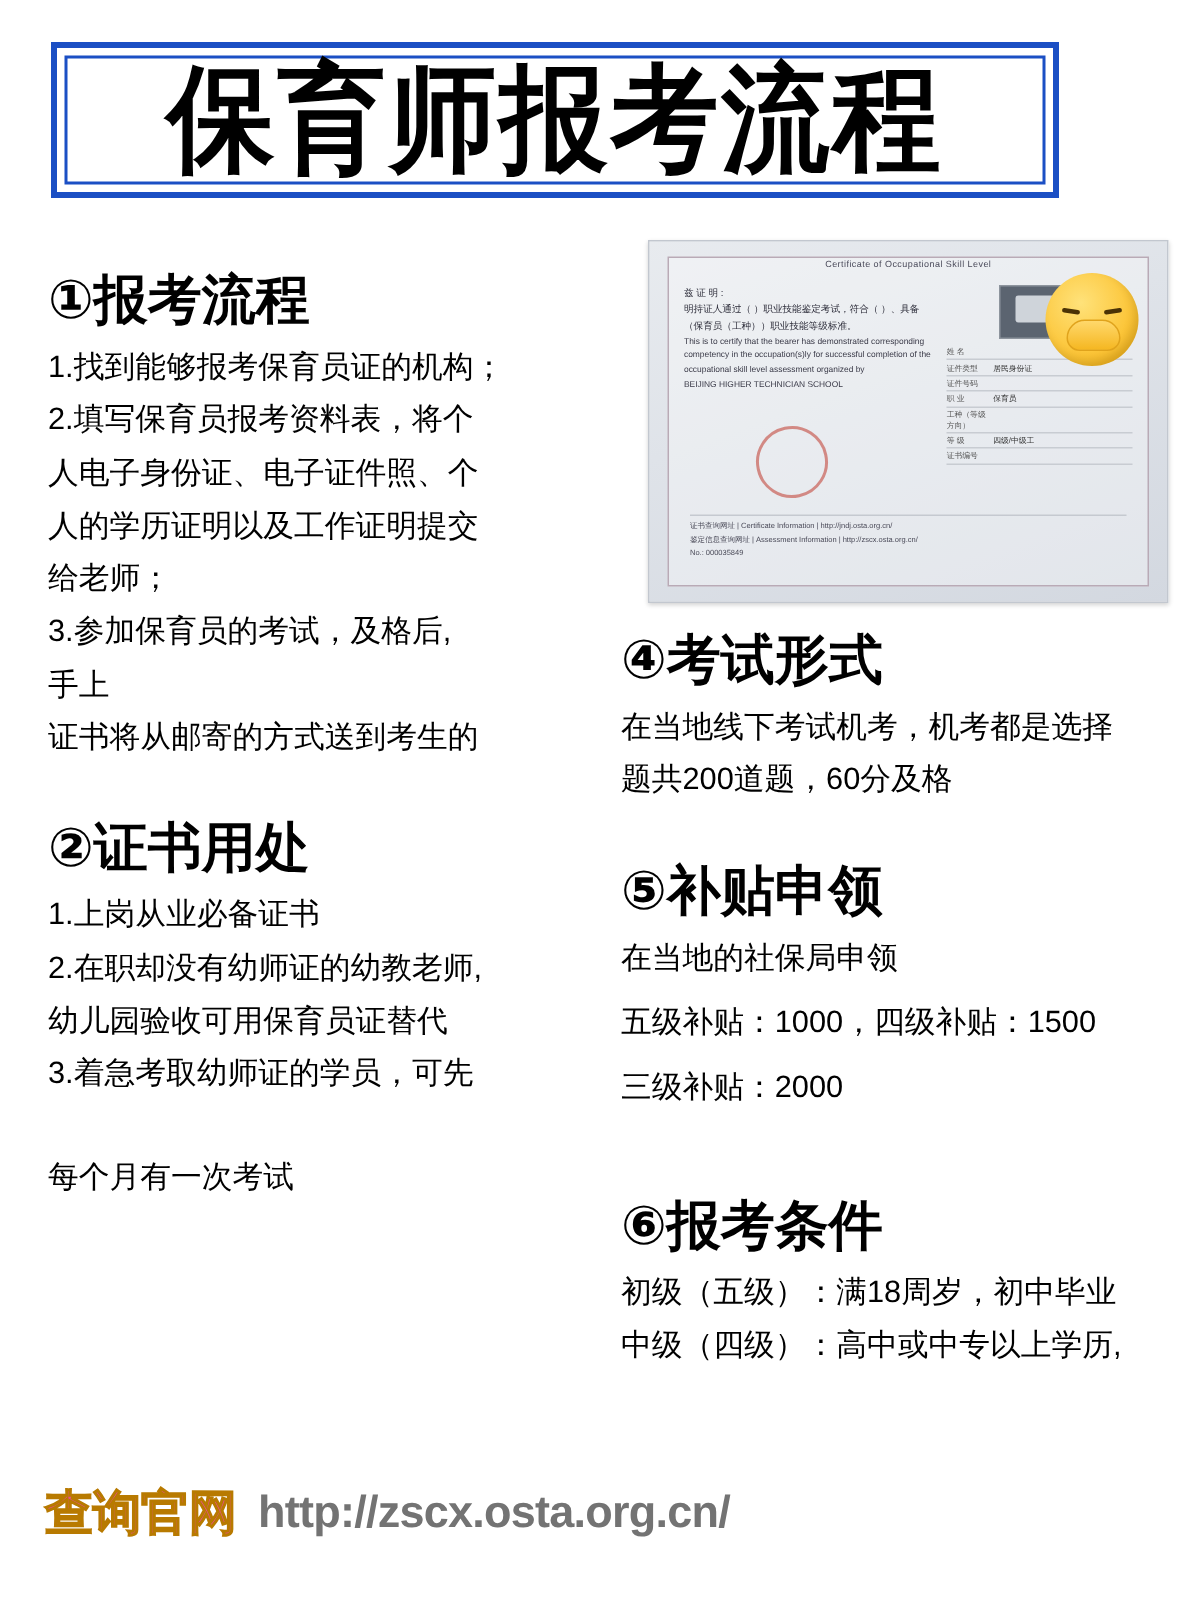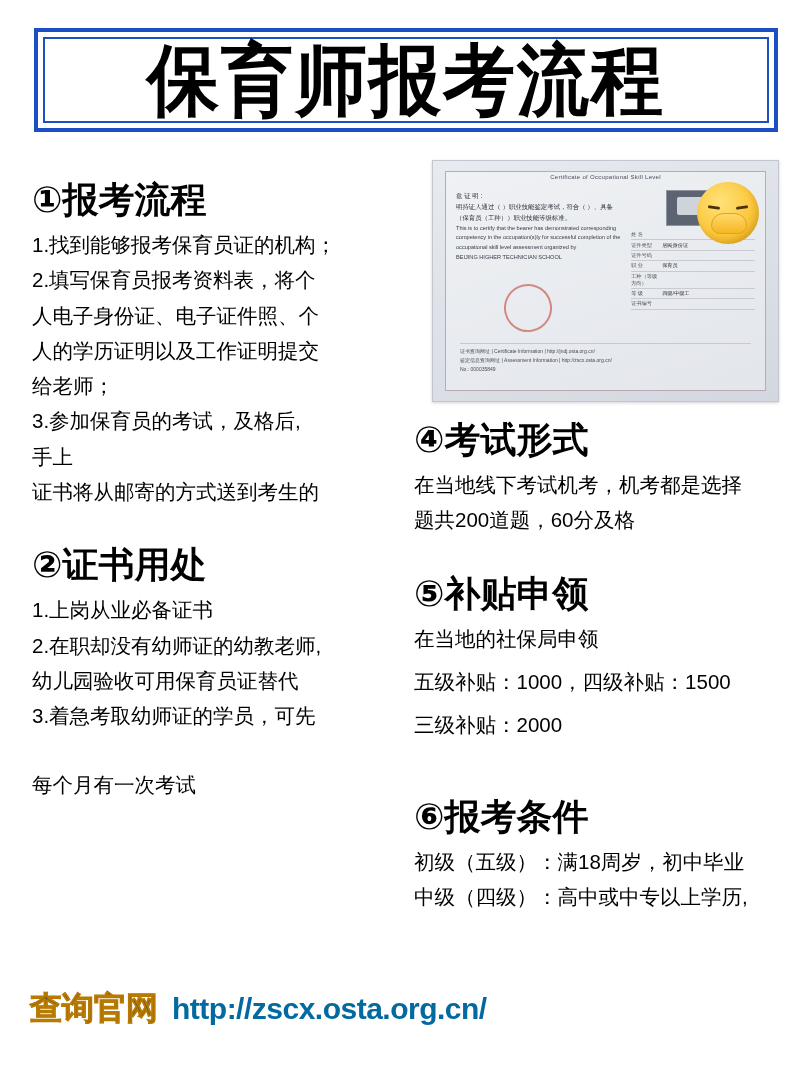--- a/index.html
+++ b/index.html
@@ -14,21 +14,21 @@
     color: #111111;
     position: relative;
     overflow: hidden;
   }
 
   
   .title-box {
     position: absolute;
     left: 34px;
     top: 28px;
-    width: 744px;
+    width: 672px;
     height: 104px;
     border: 4px solid #1b4fc4;
     box-sizing: border-box;
     background: #ffffff;
   }
   .title-box .inner {
     position: absolute;
     left: 5px;
     top: 5px;
     right: 5px;
@@ -246,28 +246,28 @@
     position: absolute;
     left: 30px;
     bottom: 36px;
     display: flex;
     align-items: center;
     gap: 14px;
   }
   .footer-label {
     font-size: 32px;
     font-weight: bold;
-    color: #404040;
+    color: #ec4899;
     -webkit-text-stroke: 1px #b87a00;
     white-space: nowrap;
   }
   .footer-url {
     font-size: 30px;
     font-weight: bold;
-    color: #0369a1;
+    color: #737373;
     white-space: nowrap;
     letter-spacing: -0.5px;
   }
 </style>
 </head>
 <body>
 
 <div class="title-box">
   <div class="inner">
     <div class="title-text">保育师报考流程</div>

